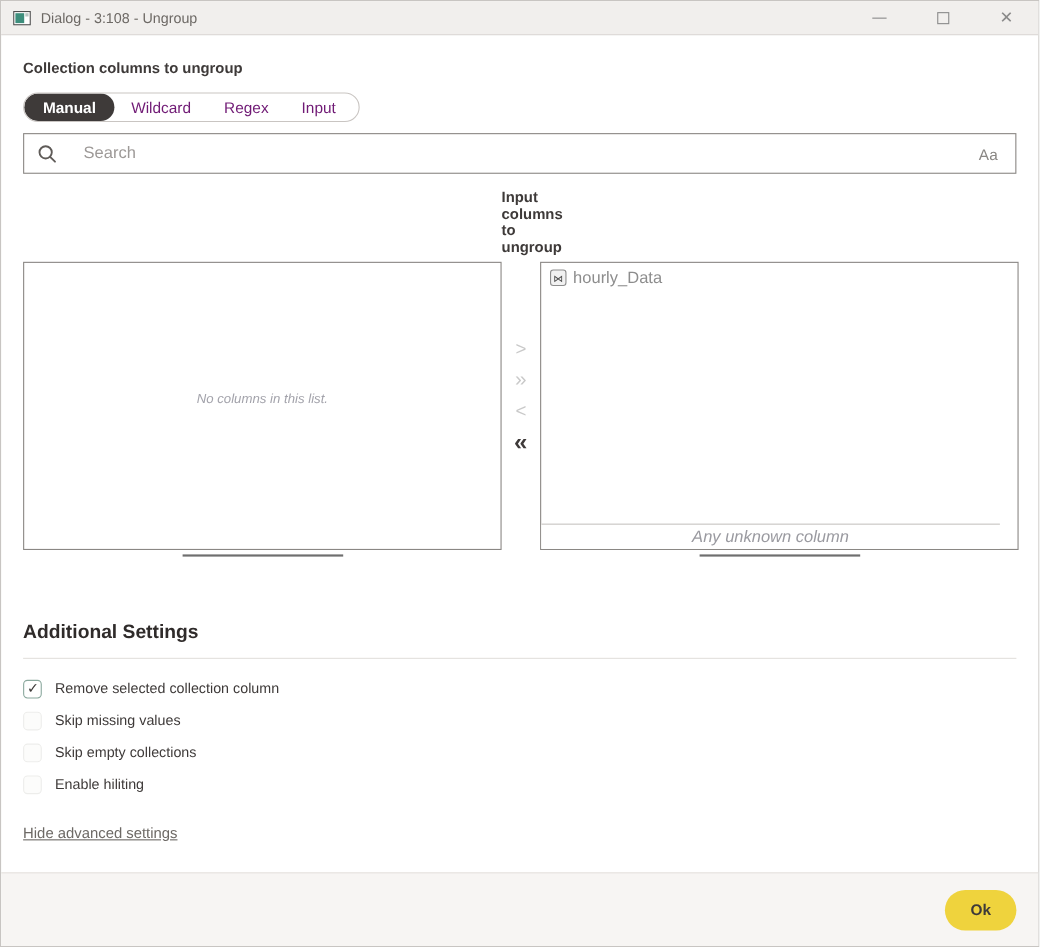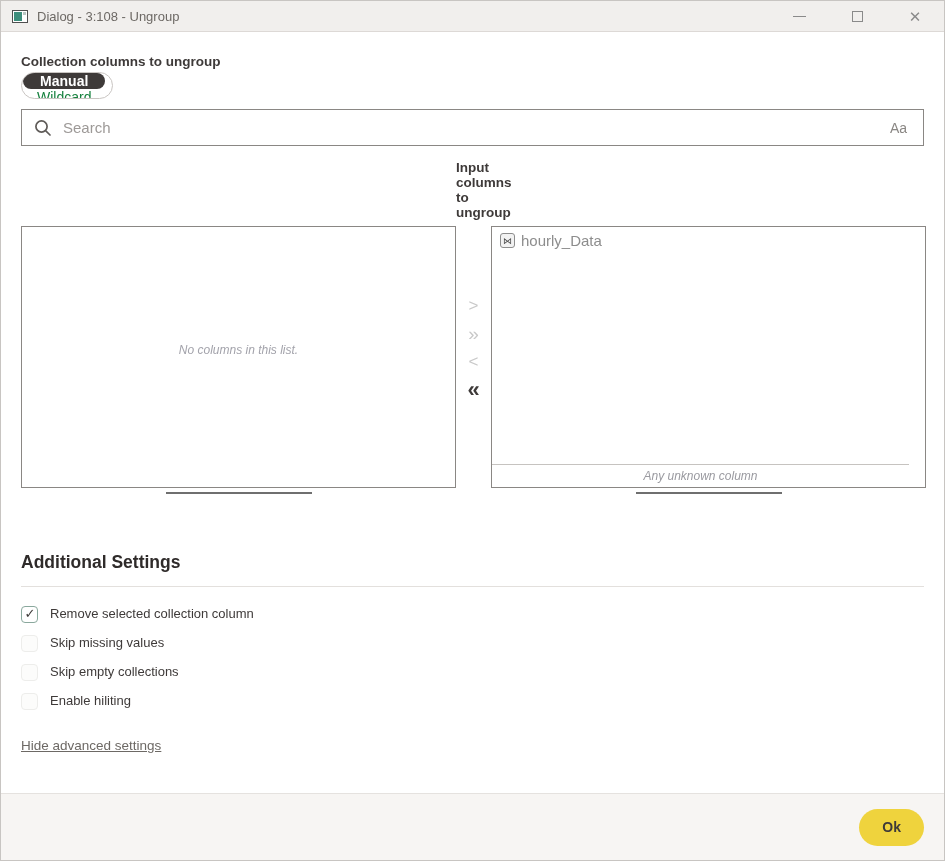--- a/index.html
+++ b/index.html
@@ -53,34 +53,33 @@
 
   .section-label {
     margin-top: 22px;
     font-size: 13.5px;
     font-weight: bold;
     color: #3e3a39;
   }
 
   
   .tab-group {
-    margin-top: 3px;
+    margin-top: 15px;
     display: inline-flex;
     align-items: center;
     border: 1px solid #c9c5c2;
     border-radius: 999px;
     height: 27px;
     background: #ffffff;
     overflow: hidden;
     padding-right: 6px;
-    flex-direction: column;
   }
   .tab {
     font-size: 14px;
-    color: #15803d;
+    color: #701a75;
     padding: 0 15px;
     height: 100%;
     display: flex; align-items: center;
     cursor: pointer;
     white-space: nowrap;
   }
   .tab.selected {
     background: #3e3a39;
     color: #ffffff;
     font-weight: bold;
@@ -89,20 +88,21 @@
   }
 
   
   .search-bar {
     margin-top: 10px;
     height: 37px;
     border: 1px solid #8a8784;
     display: flex; align-items: center;
     padding: 0 12px;
     background: #ffffff;
+    gap: 13px;
   }
   .search-bar svg { flex: 0 0 auto; }
   .search-input {
     flex: 1;
     border: none; outline: none;
     font-family: "Liberation Sans", sans-serif;
     font-size: 15px;
     color: #3e3a39;
     margin-left: 11px;
     background: transparent;
@@ -162,21 +162,21 @@
     font-size: 15px;
     color: #8d8d8d;
   }
   .panel-footer {
     position: absolute;
     left: 0; right: 16px; bottom: 0;
     height: 23px;
     border-top: 1px solid #c6c3c0;
     background: #ffffff;
     display: flex; align-items: center; justify-content: center;
-    font-size: 12px; font-style: italic;
+    font-size: 15px; font-style: italic;
     color: #9a9aa0;
   }
   .handles-row {
     display: grid;
     grid-template-columns: 435px 35px 435px;
     margin-top: 4px;
   }
   .resize-handle {
     width: 146px; height: 2px;
     background: #6f6f6f;

